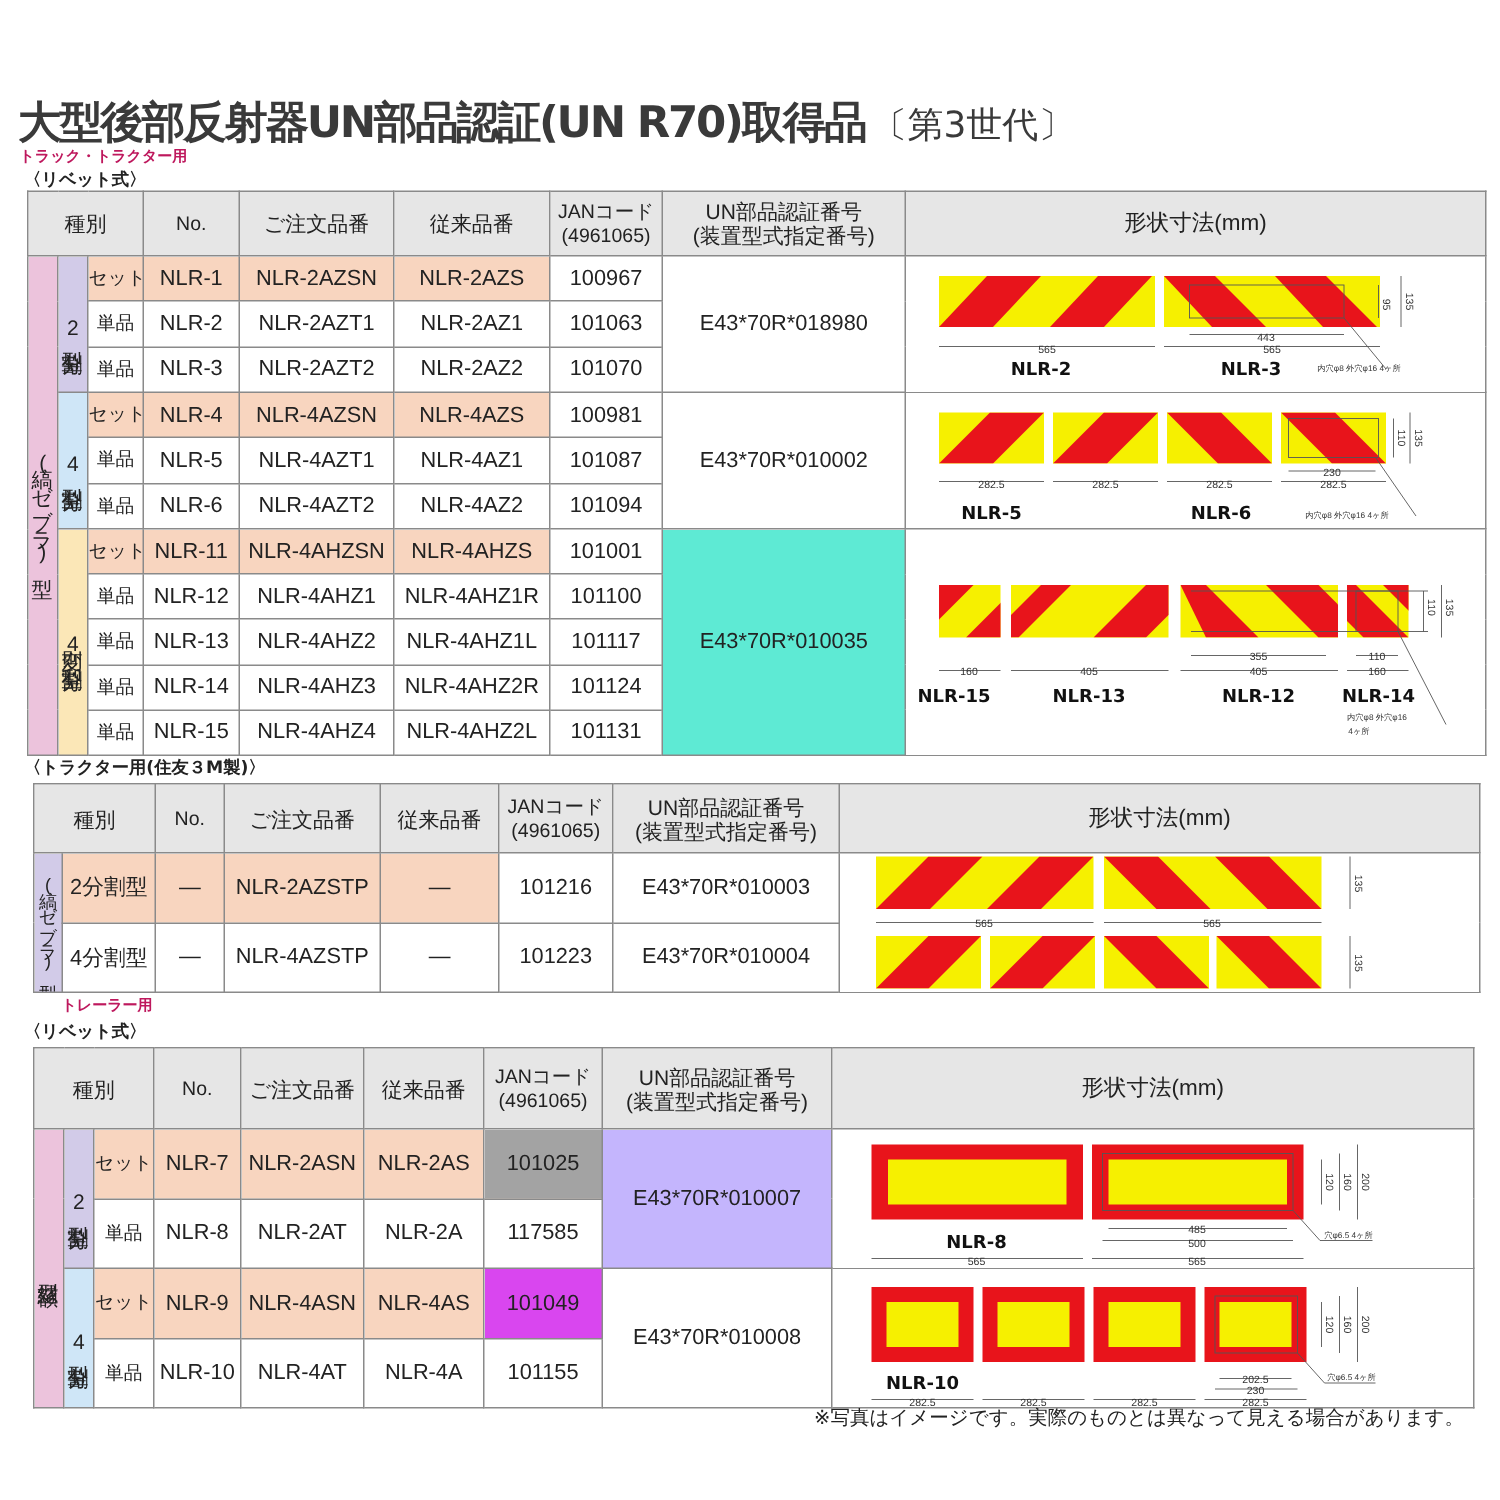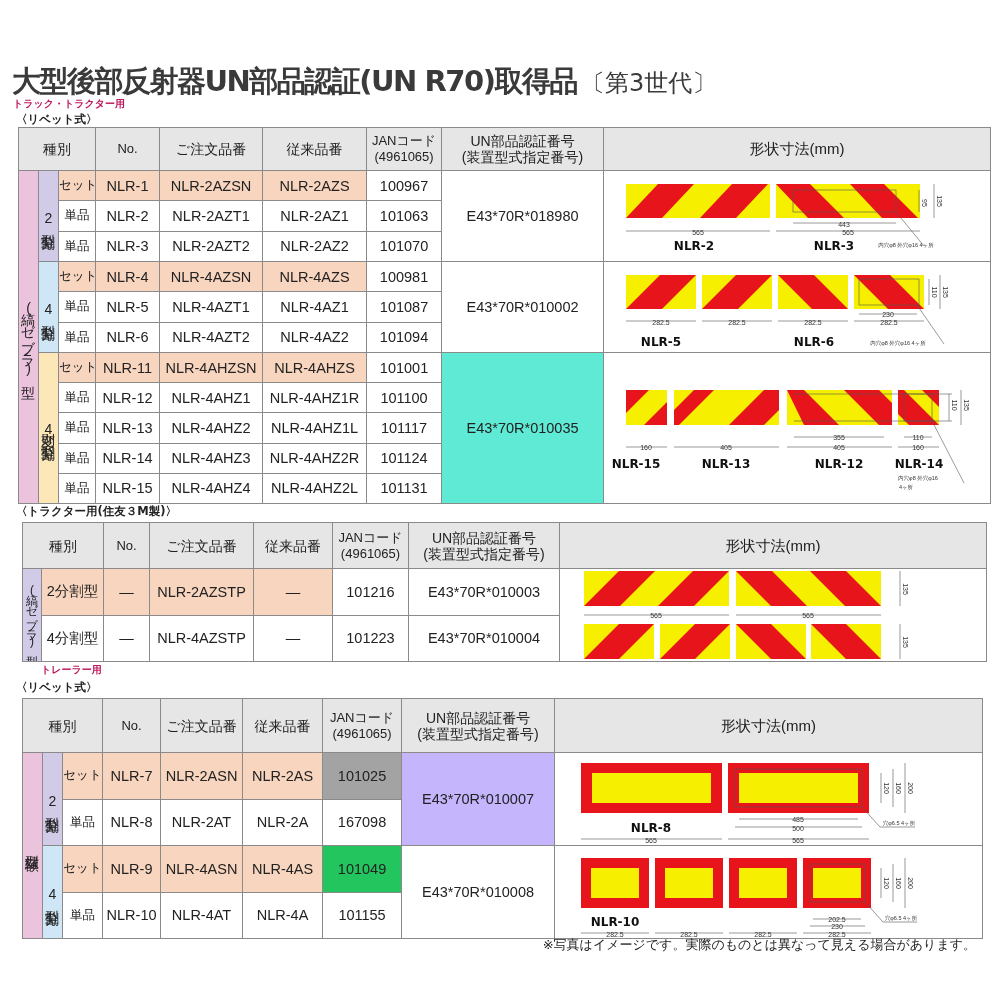--- a/index.html
+++ b/index.html
@@ -487,29 +487,29 @@
         </g>
         <text x="96" y="79" font-family="DejaVu Sans, sans-serif" font-size="12" font-weight="bold" fill="#111" text-anchor="middle">NLR-8</text>
       </svg>
     </td>
   </tr>
   <tr style="height:46px">
     <td class="kind">単品</td>
     <td>NLR-8</td>
     <td>NLR-2AT</td>
     <td>NLR-2A</td>
-    <td>167098</td>
+    <td>117585</td>
   </tr>
   <tr style="height:46px" class="set">
     <td rowspan="2" class="blue vert">4分割型</td>
     <td class="kind">セット</td>
     <td>NLR-9</td>
     <td>NLR-4ASN</td>
     <td>NLR-4AS</td>
-    <td style="background:#22c55e">101049</td>
+    <td style="background:#d946ef">101049</td>
     <td rowspan="2" style="background:#fff">E43*70R*010008</td>
     <td rowspan="2" class="imgcell">
       <svg width="427" height="92" viewBox="0 0 427 92">
         <rect x="26" y="12" width="68" height="50" fill="#e8141b"></rect>
             <rect x="36" y="22" width="48" height="30" fill="#f6f000"></rect>
         <rect x="100" y="12" width="68" height="50" fill="#e8141b"></rect>
             <rect x="110" y="22" width="48" height="30" fill="#f6f000"></rect>
         <rect x="174" y="12" width="68" height="50" fill="#e8141b"></rect>
             <rect x="184" y="22" width="48" height="30" fill="#f6f000"></rect>
         <rect x="248" y="12" width="68" height="50" fill="#e8141b"></rect>

